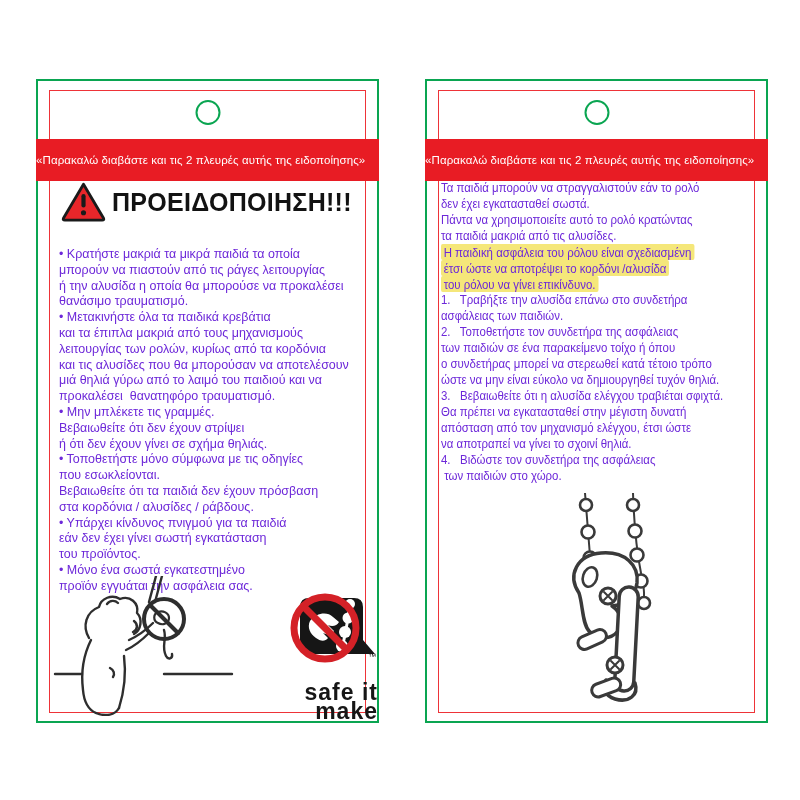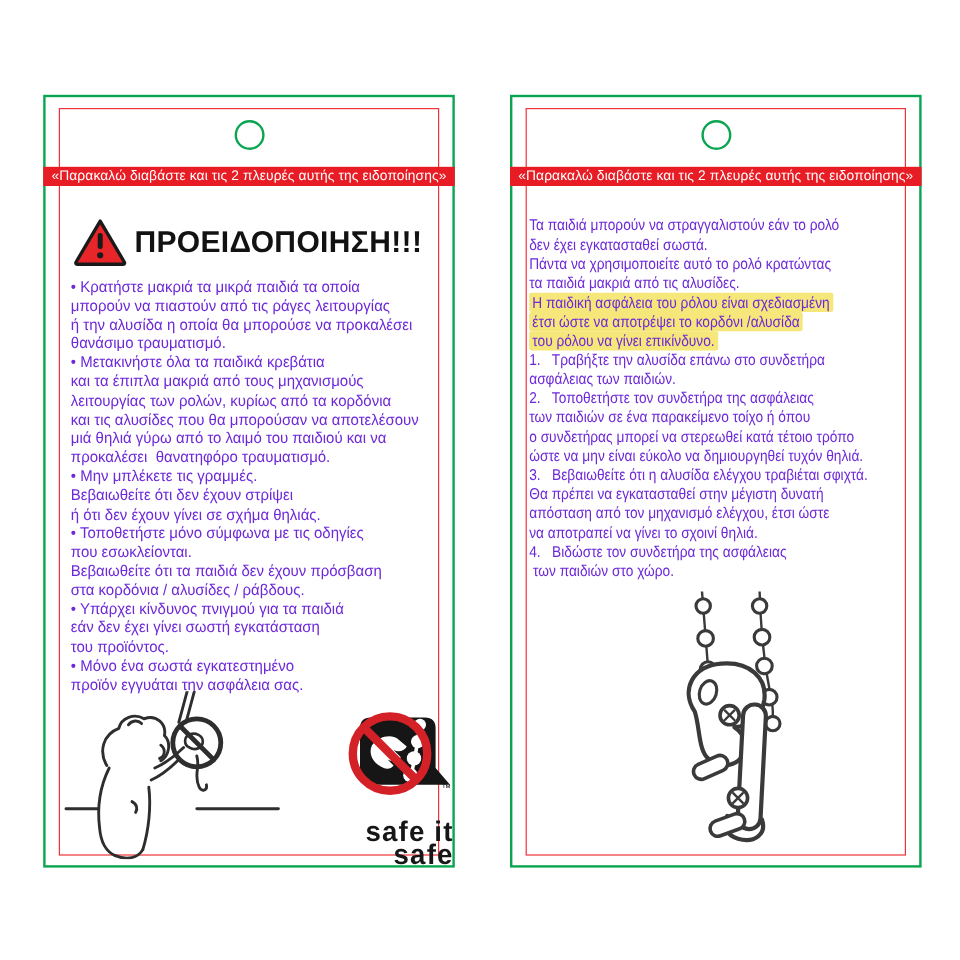--- a/index.html
+++ b/index.html
@@ -16,33 +16,33 @@
   #tag-right{left:425px;}
   .inner-border{
     position:absolute;top:9px;bottom:8px;left:11px;right:11px;
     border:1.5px solid #ee3338;pointer-events:none;
   }
   .hole{
     position:absolute;top:19px;left:50%;transform:translateX(-50%);
     width:21px;height:21px;border:2.5px solid #0aa551;border-radius:50%;background:#fff;
   }
   .banner{
-    position:absolute;top:58px;left:-2px;right:-2px;height:16px;background:#e81c24;
-    color:#fff;display:flex;align-items:center;justify-content:center;
+    position:absolute;top:58px;left:-2px;right:-2px;height:42px;background:#e81c24;
+    color:#fff;display:flex;align-items:center;justify-content:flex-start;
     font-size:11.5px;letter-spacing:0.1px;z-index:3;
   }
   .heading-row{
     position:absolute;top:100px;left:22px;display:flex;align-items:center;gap:5px;z-index:2;
   }
   .warn-tri{width:47px;height:42px;flex:0 0 auto;}
   .heading{
     font-size:25px;font-weight:bold;color:#121212;letter-spacing:0.3px;white-space:nowrap;
   }
   .body{position:absolute;font-size:13px;color:#6d28d9;z-index:2;}
-  #tag-left .body{top:150px;left:21px;line-height:15.8px;}
+  #tag-left .body{top:165px;left:21px;line-height:15.8px;}
   #tag-right .body{top:99px;left:14px;line-height:16px;}
   .line{white-space:pre;transform-origin:0 50%;}
   #tag-left .line{transform:scaleX(0.96);}
   #tag-right .line{transform:scaleX(0.88);}
   .hl span{
     background:#f5e77a;padding:0.5px 3px;border-radius:2px;
   }
   .child-illus{position:absolute;left:14px;top:495px;width:185px;height:140px;z-index:2;}
   .logo{position:absolute;left:228px;top:508px;width:112px;text-align:right;z-index:2;}
   .logo-mark{width:100px;height:92px;margin-right:-2px;}
@@ -132,21 +132,21 @@
       <circle cx="68" cy="15" r="5" fill="#ffffff"></circle>
       <circle cx="66" cy="29" r="5.5" fill="#ffffff"></circle>
       <circle cx="63" cy="43" r="6" fill="#ffffff"></circle>
       <circle cx="60" cy="57" r="6" fill="#ffffff"></circle>
       <path d="M28 32 C34 24 45 22 51 28 L57 33 C55 37 50 38 46 36 L52 42 C50 46 45 46 41 44 L46 49 C43 53 38 52 34 49 C28 45 25 38 28 32 Z" fill="#ffffff"></path>
       <circle cx="43" cy="39" r="31" stroke="#d42127" stroke-width="7" fill="none"></circle>
       <path d="M21 17 L65 61" stroke="#d42127" stroke-width="7"></path>
       <text x="94" y="70" font-size="8" fill="#161616" text-anchor="end">™</text>
     </svg>
     <div class="logo-text">safe it</div>
-    <div class="logo-text">safe</div>
+    <div class="logo-text">make</div>
   </div>
 </div>
 
 <div class="tag" id="tag-right">
   <div class="inner-border"></div>
   <div class="hole"></div>
   <div class="banner">
     <span>«Παρακαλώ διαβάστε και τις 2 πλευρές αυτής της ειδοποίησης»</span>
   </div>
 

